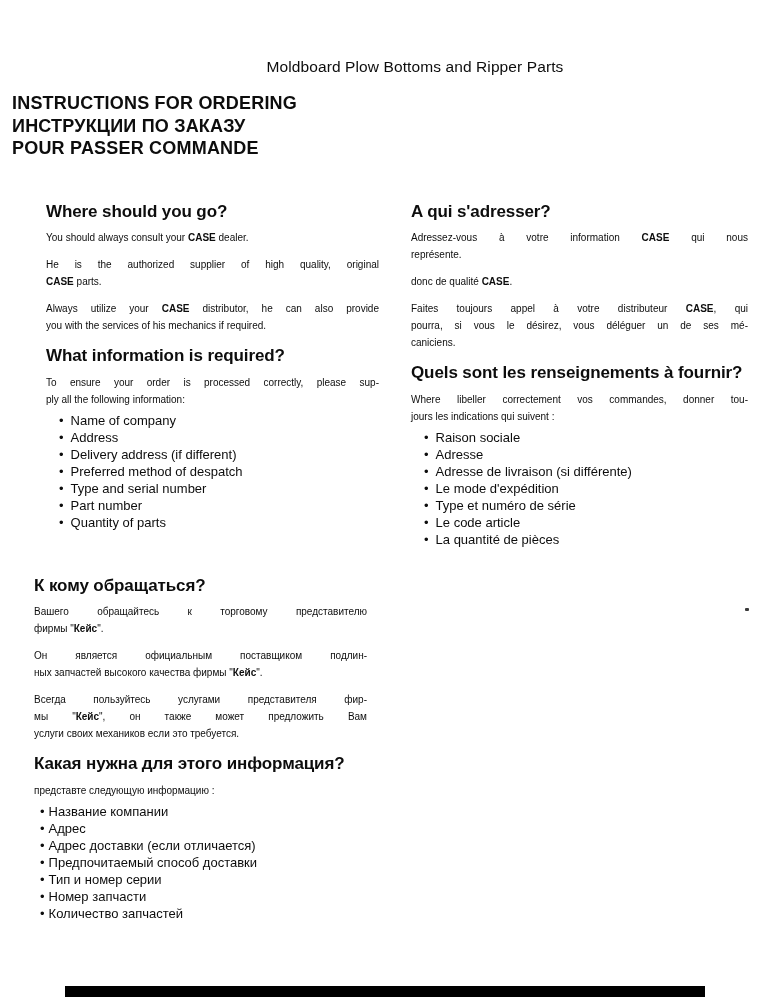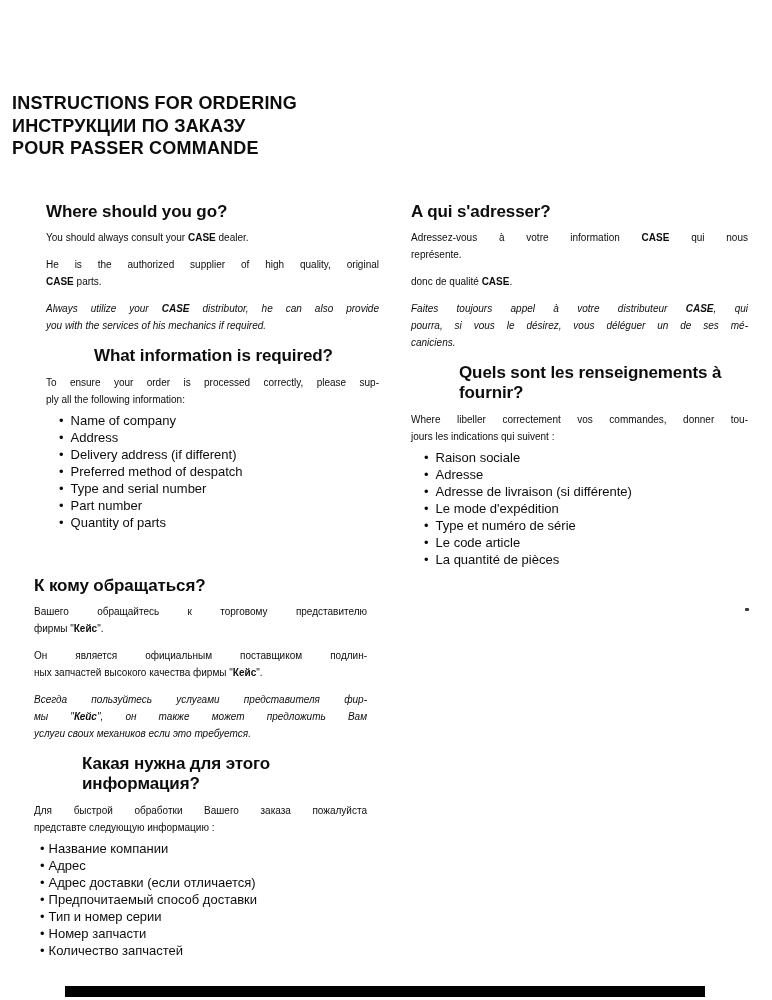--- a/index.html
+++ b/index.html
@@ -17,25 +17,25 @@
     text-align:left; font-weight:700; font-size:18px; line-height:22.5px;
     letter-spacing:0.2px;
   }
   .group { position:absolute; }
   #en-group { left:46px;  top:202px; width:333px; }
   #ru-group { left:34px;  top:576px; width:333px; }
   #fr-group { left:411px; top:202px; width:337px; }
   .sec-heading {
     font-size:17px; font-weight:700; margin:0 0 7px 0; letter-spacing:-0.1px;
   }
-  .sec-heading.second { margin-top:0; margin-bottom:8px;margin-left:48px; }
+  .sec-heading.second { margin-top:0; margin-bottom:8px; }
   .para { font-size:10px; line-height:17px; margin:0 0 10px 0; }
   .para .pline { text-align:justify; }
   .para .pline:not(:last-child) { text-align-last:justify; }
-  .para.before-heading { margin-bottom:12px;font-style:italic; }
+  .para.before-heading { margin-bottom:12px; }
   .para.intro { margin-bottom:4px; }
   b { font-weight:700; }
   .blist { font-size:13px; line-height:17px; }
   .bullet-item { display:flex; }
   .blist.latin .bullet-item { padding-left:13px; }
   .blist.latin .dot { margin-right:7px; }
   .blist.ru .bullet-item { padding-left:6px; }
   .blist.ru .dot { margin-right:4px; }
   .speck {
     position:absolute; left:745px; top:608px; width:4px; height:3px;
@@ -44,20 +44,21 @@
   .scan-bar {
     position:absolute; left:65px; top:986px; width:640px; height:11px;
     background:#000;
   }
 </style>
 </head>
 <body>
 
 <div class="page">
 
+  <div class="doc-header">Moldboard Plow Bottoms and Ripper Parts</div>
 
   <div class="doc-title">
     <div>INSTRUCTIONS FOR ORDERING</div>
     <div>ИНСТРУКЦИИ ПО ЗАКАЗУ</div>
     <div>POUR PASSER COMMANDE</div>
   </div>
 
   <div class="group" id="en-group">
     <div class="sec-heading">Where should you go?</div>
     <div class="para">
@@ -169,21 +170,20 @@
         <div class="pline"><span>Он является официальным поставщиком подлин-</span></div>
         <div class="pline"><span>ных запчастей высокого качества фирмы "</span><b>Кейс</b><span>".</span></div>
       </div>
     <div class="para before-heading">
         <div class="pline"><span>Всегда пользуйтесь услугами представителя фир-</span></div>
         <div class="pline"><span>мы "</span><b>Кейс</b><span>", он также может предложить Вам</span></div>
         <div class="pline"><span>услуги своих механиков если это требуется.</span></div>
       </div>
     <div class="sec-heading second">Какая нужна для этого информация?</div>
     <div class="para intro">
-        <div class="pline"><span>Для быстрой обработки Вашего заказа пожалуйста</span></div>
         <div class="pline"><span>представте следующую информацию :</span></div>
       </div>
     <div class="blist ru">
         <div class="bullet-item">
           <span class="dot">•</span>
           <span>Название компании</span>
         </div>
         <div class="bullet-item">
           <span class="dot">•</span>
           <span>Адрес</span>

